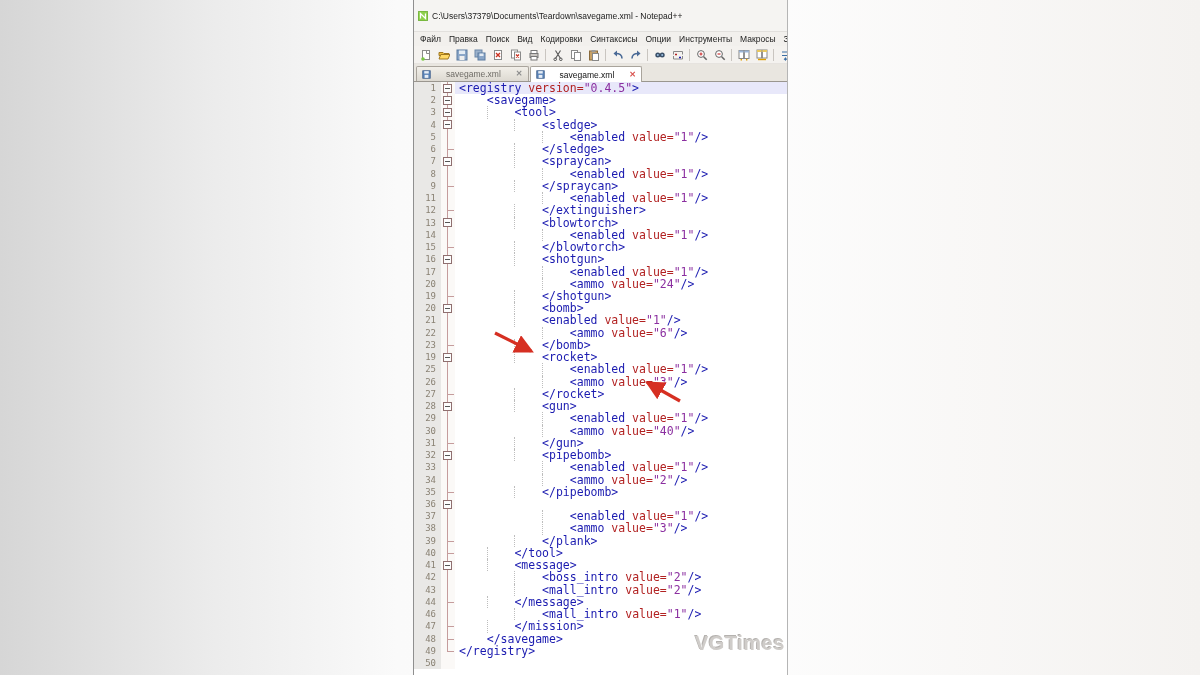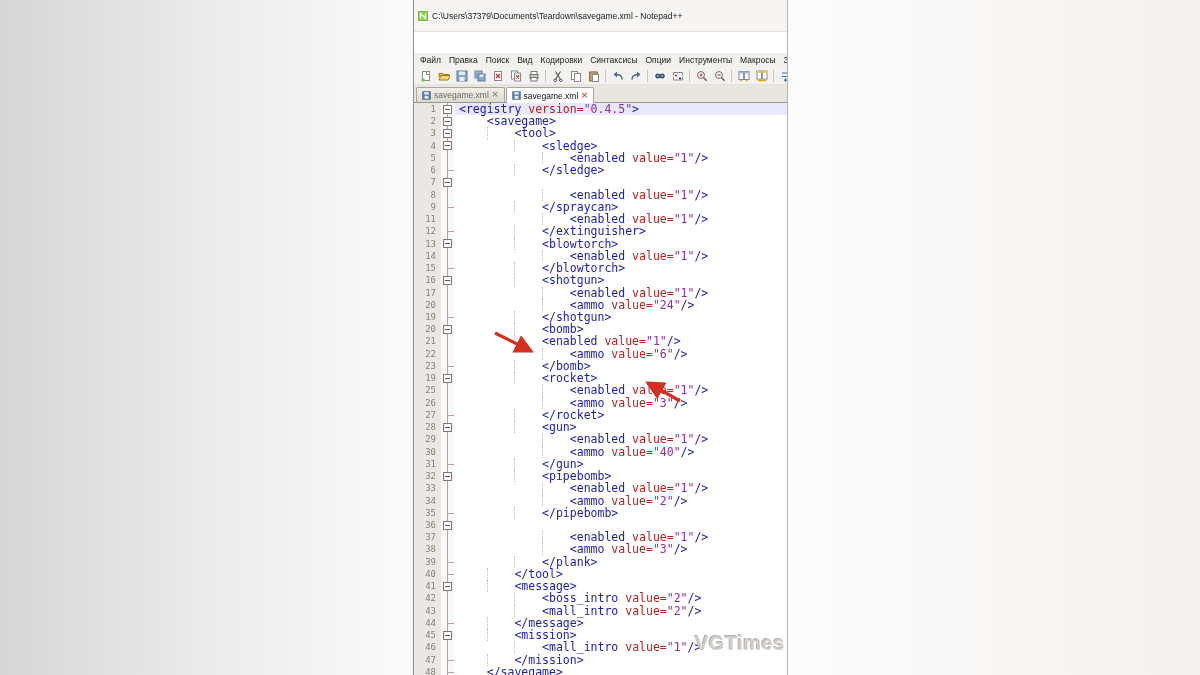--- a/index.html
+++ b/index.html
@@ -7,30 +7,30 @@
     background:linear-gradient(90deg,#d6d6d6 0%,#ececec 18%,#fafafa 33%,#fdfdfd 62%,#f4f2f0 100%);
     font-family:"Liberation Sans",sans-serif;}
   
   #npp-window{position:absolute;left:413px;top:0;width:375px;height:675px;
     background:#fff;border-left:1px solid #8f8f8f;border-right:1px solid #b5b5b5;box-sizing:border-box;}
   
   .titlebar{height:15px;background:#f5f4f2;display:flex;align-items:center;gap:4px;padding:8px 4px;border-bottom:1px solid #e2e0dd;}
   .titlebar .ttl{font-size:8.5px;color:#1a1a1a;white-space:nowrap;overflow:hidden;}
   .appicon{width:10px;height:10px;flex:0 0 auto;}
   
-  .menubar{height:14px;background:#f2f0ed;display:flex;align-items:center;padding:0 2px;overflow:hidden;white-space:nowrap;margin-top:21px;}
+  .menubar{height:14px;background:#f2f0ed;display:flex;align-items:center;padding:0 2px;overflow:hidden;white-space:nowrap;}
   .menu-item{font-size:8.5px;color:#222;padding:0 4px;flex:0 0 auto;}
   
   .toolbar{height:17px;background:#f4f2ef;display:flex;align-items:center;padding:0 3px;gap:1px;border-bottom:1px solid #e6e3df;overflow:hidden;}
   .tbtn{width:15px;height:15px;display:flex;align-items:center;justify-content:center;border:1px solid transparent;border-radius:2px;flex:0 0 auto;}
   .tbtn svg{width:12px;height:12px;display:block;}
   .tsep{width:1px;height:12px;background:#c9c5c0;margin:0 2px;flex:0 0 auto;}
   
   .tabbar{height:16px;background:#e9e6e0;display:flex;align-items:flex-end;padding:1px 2px 0 2px;border-bottom:1px solid #9a968f;}
-  .tab{display:flex;align-items:center;gap:3px;height:14px;padding:0 5px;margin-right:1px;
+  .tab{display:flex;align-items:center;gap:15px;height:14px;padding:0 5px;margin-right:1px;
     background:linear-gradient(#f2efe9,#ddd9d1);border:1px solid #a9a49c;border-bottom:none;border-radius:2px 2px 0 0;font-size:8.5px;color:#6f6c66;}
   .tab.active{background:#fff;color:#111;height:15px;margin-bottom:-1px;}
   .tab .ticon svg{width:9px;height:9px;display:block;}
   .tab .tclose{font-size:8px;font-weight:bold;color:#8d8d8d;line-height:1;}
   .tab.active .tclose{color:#d9534f;}
   
   .editor{position:relative;height:612px;background:#fff;overflow:hidden;font-family:"DejaVu Sans Mono",monospace;}
   .row{display:flex;height:12.24px;line-height:12.24px;}
   .lnum{width:27px;flex:0 0 auto;background:#e9e8e6;color:#8a8274;font-size:9px;text-align:right;padding-right:5px;box-sizing:border-box;}
   .fold{width:14px;flex:0 0 auto;background:#fbf9f7;position:relative;}
@@ -292,20 +292,21 @@
             <div class="stub"></div>
           </div>
           <div class="code">            <span class="t">&lt;/sledge</span><span class="t">&gt;</span><div class="guide" style="left: 59.36px;"></div></div>
         </div>
         <div class="row">
           <div class="lnum">7</div>
           <div class="fold">
             <div class="vl"></div>
             <div class="box"></div>
           </div>
+          <div class="code">            <span class="t">&lt;spraycan</span><span class="t">&gt;</span><div class="guide" style="left: 59.36px;"></div></div>
         </div>
         <div class="row">
           <div class="lnum">8</div>
           <div class="fold">
             <div class="vl"></div>
           </div>
           <div class="code">                <span class="t">&lt;enabled</span> <span class="a">value=</span><span class="v">"1"</span><span class="t">/&gt;</span><div class="guide" style="left: 87.04px;"></div></div>
         </div>
         <div class="row">
           <div class="lnum">9</div>
@@ -562,28 +563,20 @@
           </div>
           <div class="code">            <span class="t">&lt;mall_intro</span> <span class="a">value=</span><span class="v">"2"</span><span class="t">/&gt;</span><div class="guide" style="left: 59.36px;"></div></div>
         </div>
         <div class="row">
           <div class="lnum">44</div>
           <div class="fold">
             <div class="vl"></div>
             <div class="stub"></div>
           </div>
           <div class="code">        <span class="t">&lt;/message</span><span class="t">&gt;</span><div class="guide" style="left: 31.68px;"></div></div>
-        </div>
-        <div class="row">
-          <div class="lnum">45</div>
-          <div class="fold">
-            <div class="vl"></div>
-            <div class="box"></div>
-          </div>
-          <div class="code">        <span class="t">&lt;mission</span><span class="t">&gt;</span><div class="guide" style="left: 31.68px;"></div></div>
         </div>
         <div class="row">
           <div class="lnum">46</div>
           <div class="fold">
             <div class="vl"></div>
           </div>
           <div class="code">            <span class="t">&lt;mall_intro</span> <span class="a">value=</span><span class="v">"1"</span><span class="t">/&gt;</span><div class="guide" style="left: 59.36px;"></div></div>
         </div>
         <div class="row">
           <div class="lnum">47</div>

